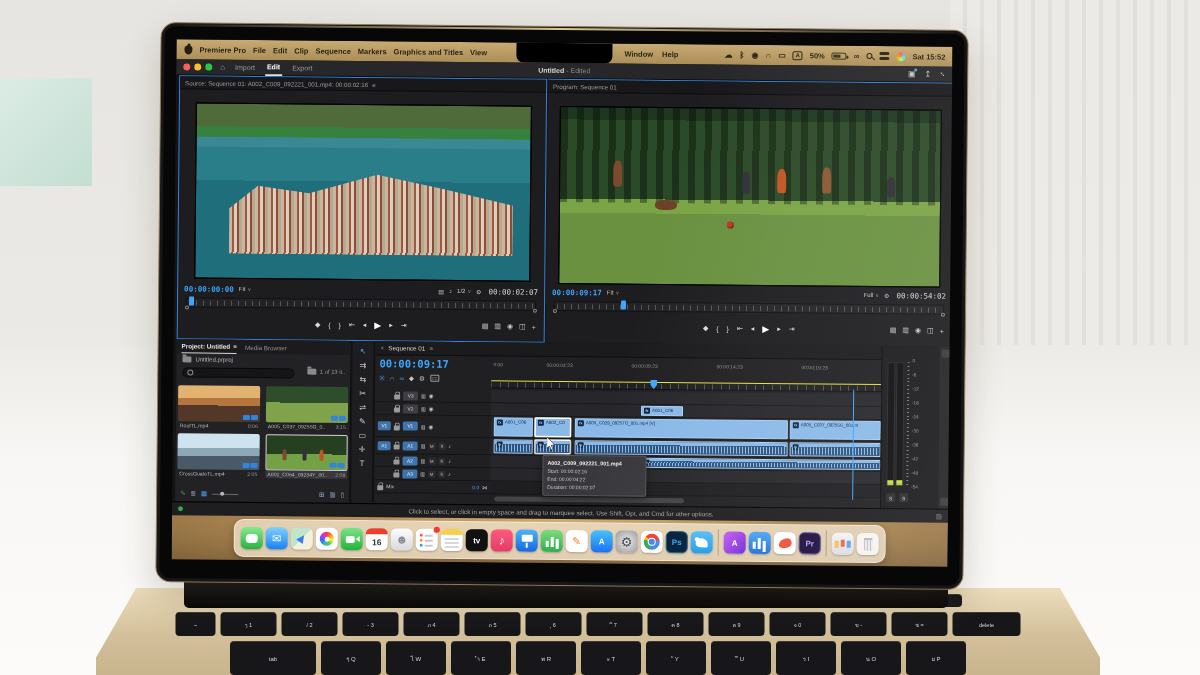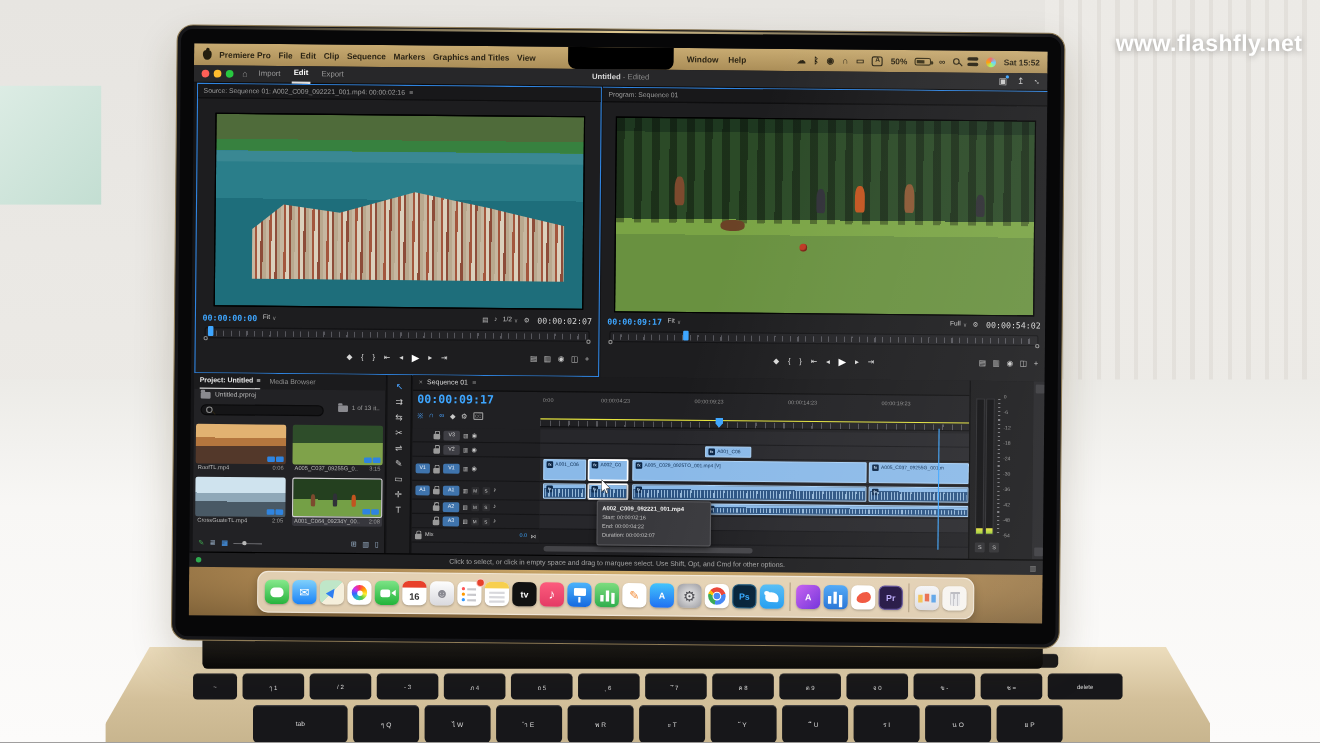--- a/index.html
+++ b/index.html
@@ -189,21 +189,20 @@
   .ic{display:inline-flex;align-items:center;justify-content:center;font-style:normal}
 </style>
 </head>
 <body>
 
 <div id="photo">
   <div class="abs wallstripes"></div>
   <div class="abs mintbox"></div>
   <div class="abs desk"></div>
   <div class="abs desk-shadow"></div>
-  <div class="abs watermark">www.flashfly.net</div>
 
   <div class="abs kbase">
     <div class="krow" style="top:6px">
       <div class="key k1 esc">esc</div>
       <div class="key k1">F1</div>
       <div class="key k1">F2</div>
       <div class="key k1">F3</div>
       <div class="key k1">F4</div>
       <div class="key k1">F5</div>
       <div class="key k1">F6</div>

